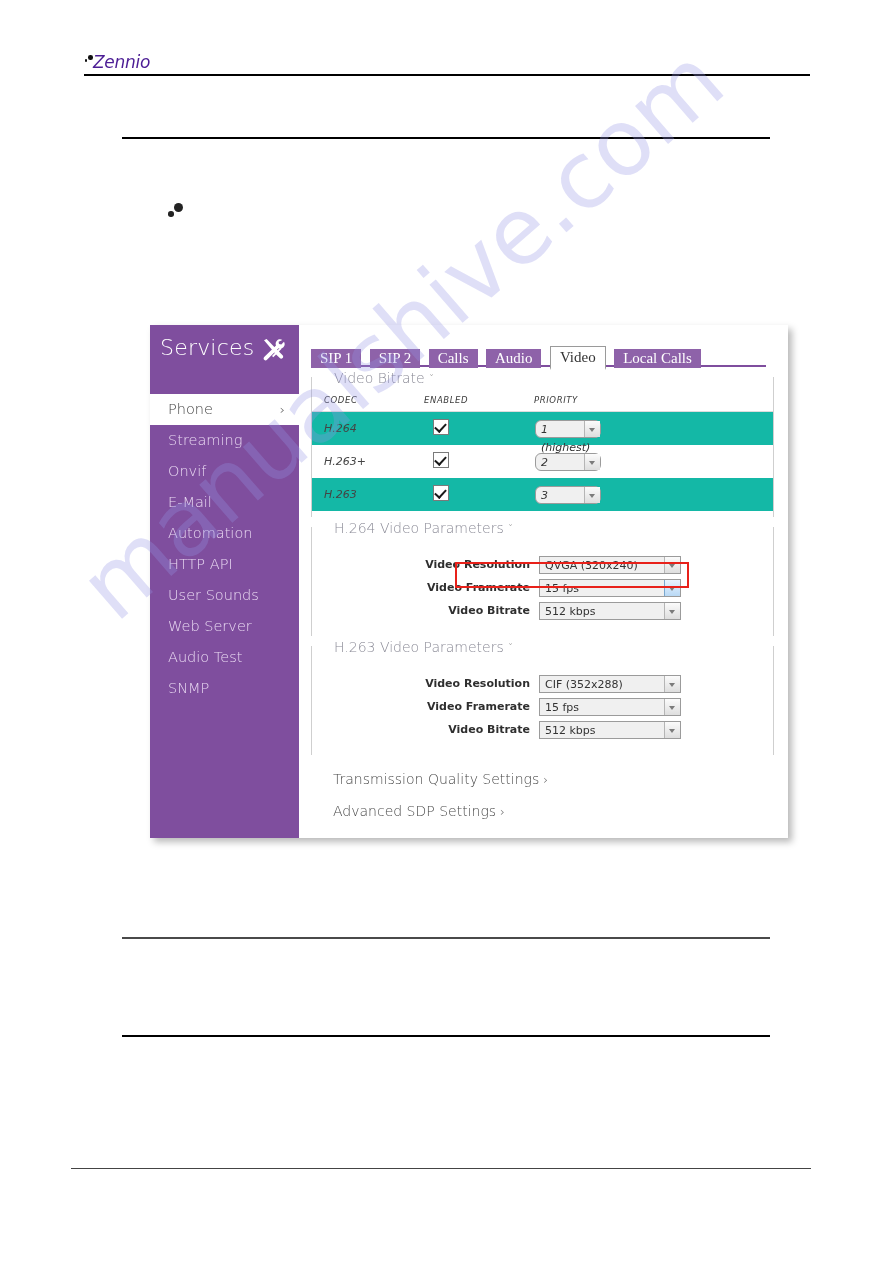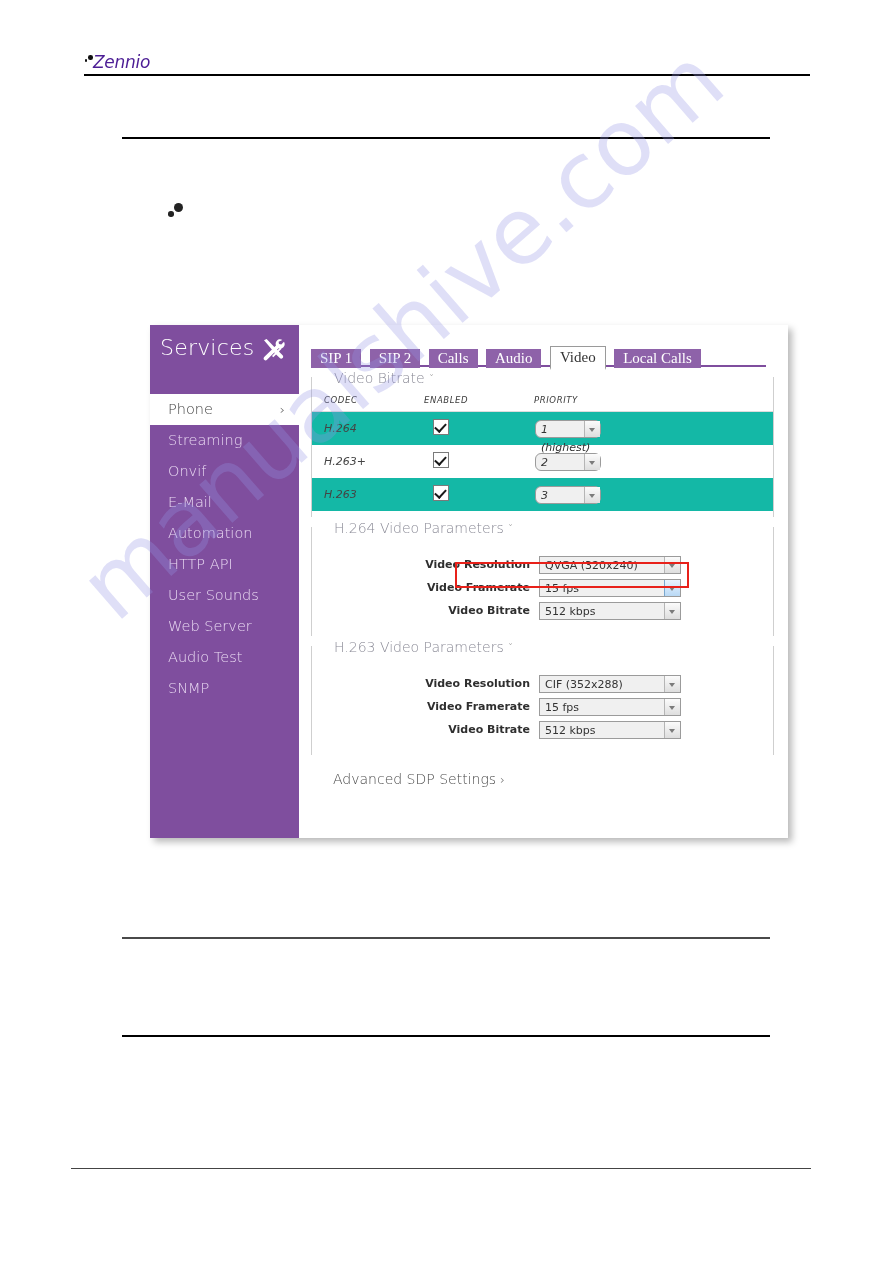--- a/index.html
+++ b/index.html
@@ -541,20 +541,23 @@
         <div class="prow">
           <span class="plabel">Video Bitrate</span>
           <span class="sel w-param">
             <span>512 kbps</span>
             <span class="arrow"></span>
           </span>
         </div>
       </div>
     </div>
 
+    <div class="collapsed-row">
+      <span>Transmission Quality Settings</span><span class="caret-r">›</span>
+    </div>
 
     <div class="collapsed-row">
       <span>Advanced SDP Settings</span><span class="caret-r">›</span>
     </div>
 
   </div>
 
   <div class="hl-box"></div>
 </div>
 

